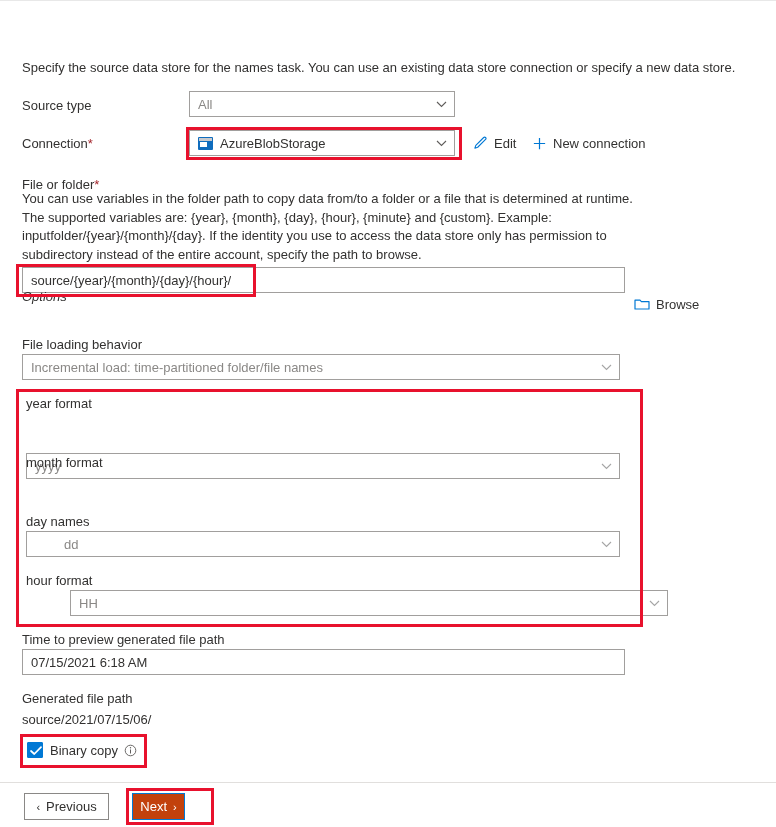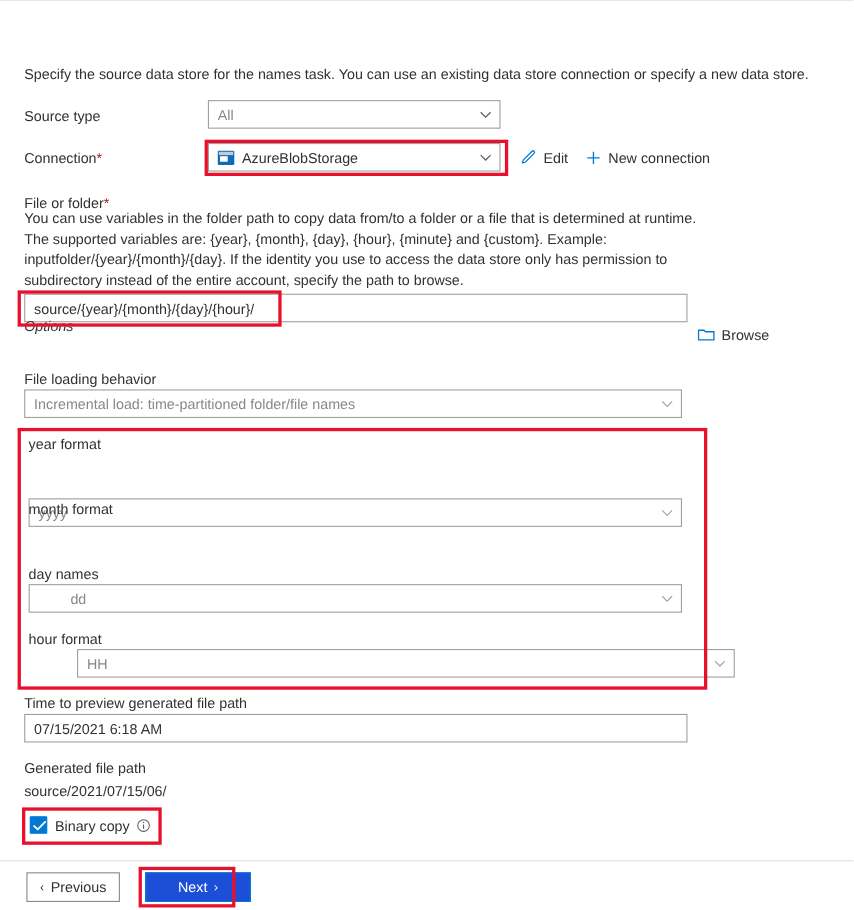--- a/index.html
+++ b/index.html
@@ -109,22 +109,22 @@
   .footer-rule {
     position: absolute; left: 0; top: 782px; width: 776px; height: 1px; background: #e1dfdd;
   }
   .btn-prev {
     position: absolute; left: 24px; top: 793px; width: 85px; height: 27px;
     border: 1px solid #8a8886; background: #ffffff; color: #323130;
     display: flex; align-items: center; justify-content: center;
     font-size: 13px; font-family: "Liberation Sans", sans-serif; cursor: pointer;
   }
   .btn-next {
-    position: absolute; left: 132px; top: 793px; width: 96px; height: 27px;
-    border: 1px solid #0078d4; background: #1d4ed8; color: #ffffff;
+    position: absolute; left: 132px; top: 793px; width: 53px; height: 27px;
+    border: 1px solid #0078d4; background: #c2410c; color: #ffffff;
     display: flex; align-items: center; justify-content: center;
     font-size: 13px; font-family: "Liberation Sans", sans-serif; cursor: pointer;
   }
   .btn-prev .caret { margin-right: 6px; font-size: 11px; }
   .btn-next .caret { margin-left: 6px; font-size: 11px; }
 
   .static-text { position: absolute; font-size: 13px; color: #323130; }
 </style>
 </head>
 <body>

